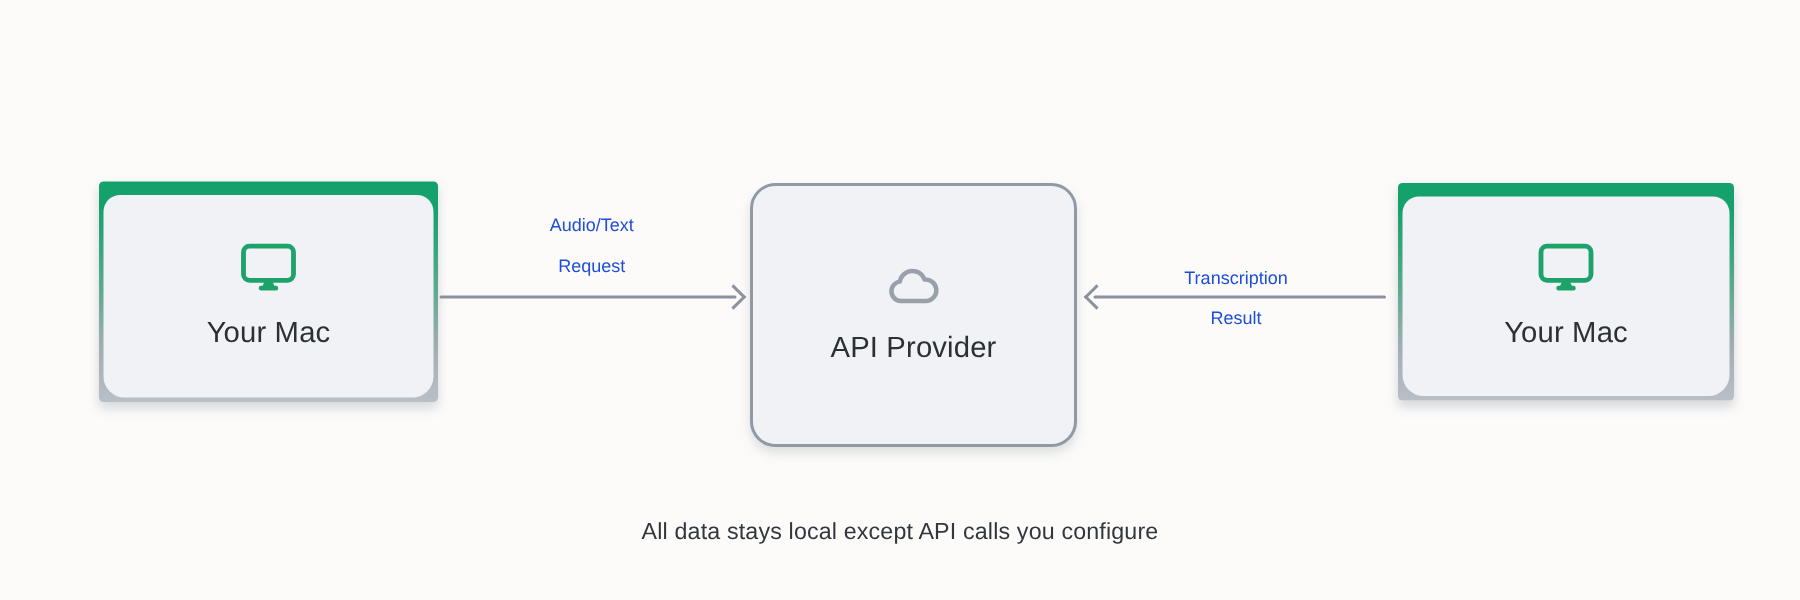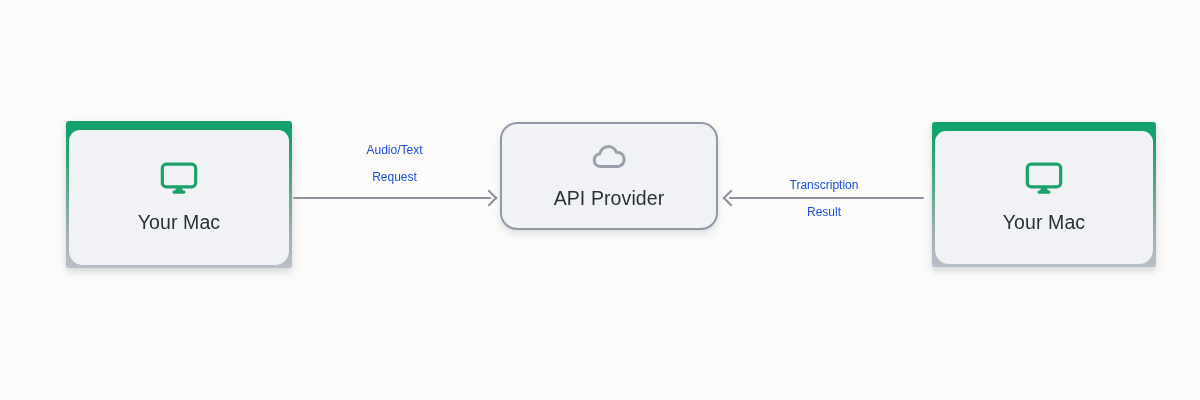--- a/index.html
+++ b/index.html
@@ -89,21 +89,21 @@
 
   
   .caption {
     position: absolute; left: 0; right: 0; top: 346px;
     text-align: center; font-size: 15.5px; color: #32373e;
     letter-spacing: 0.1px;
   }
 
   
   #node-mac-left   { left: 66px;  top: 121px; width: 226px; height: 147px; }
-  #node-api        { left: 500px; top: 122px; width: 218px; height: 108px; }
+  #node-api        { left: 500px; top: 122px; width: 218px; height: 176px; }
   #node-mac-right  { left: 932px; top: 122px; width: 224px; height: 145px; }
   #arrow-request   { left: 293px; top: 190px; width: 203px; }
   #arrow-result    { left: 724px; top: 190px; width: 200px; }
   #label-request   { left: 303px; top: 137px; width: 183px; }
   #label-result    { left: 724px; top: 137px; width: 200px; margin-top: 35px; }
 </style>
 </head>
 <body>
 
 <div class="stage">
@@ -152,14 +152,15 @@
     <div class="node-inner">
       <svg class="node-icon green-icon" width="40" height="34" viewBox="0 0 36 30" fill="none" xmlns="http://www.w3.org/2000/svg">
         <rect x="3" y="2.5" width="30" height="20.5" rx="3.6" stroke="currentColor" stroke-width="2.9"></rect>
         <path d="M16 23 L14.2 26.8 H21.8 L20 23 Z" fill="currentColor"></path>
         <rect x="12.2" y="26.2" width="11.6" height="2.9" rx="1.3" fill="currentColor"></rect>
       </svg>
       <div class="node-label">Your Mac</div>
     </div>
   </div>
 
+  <div class="caption">All data stays local except API calls you configure</div>
 
 </div>
 
 </body></html>

